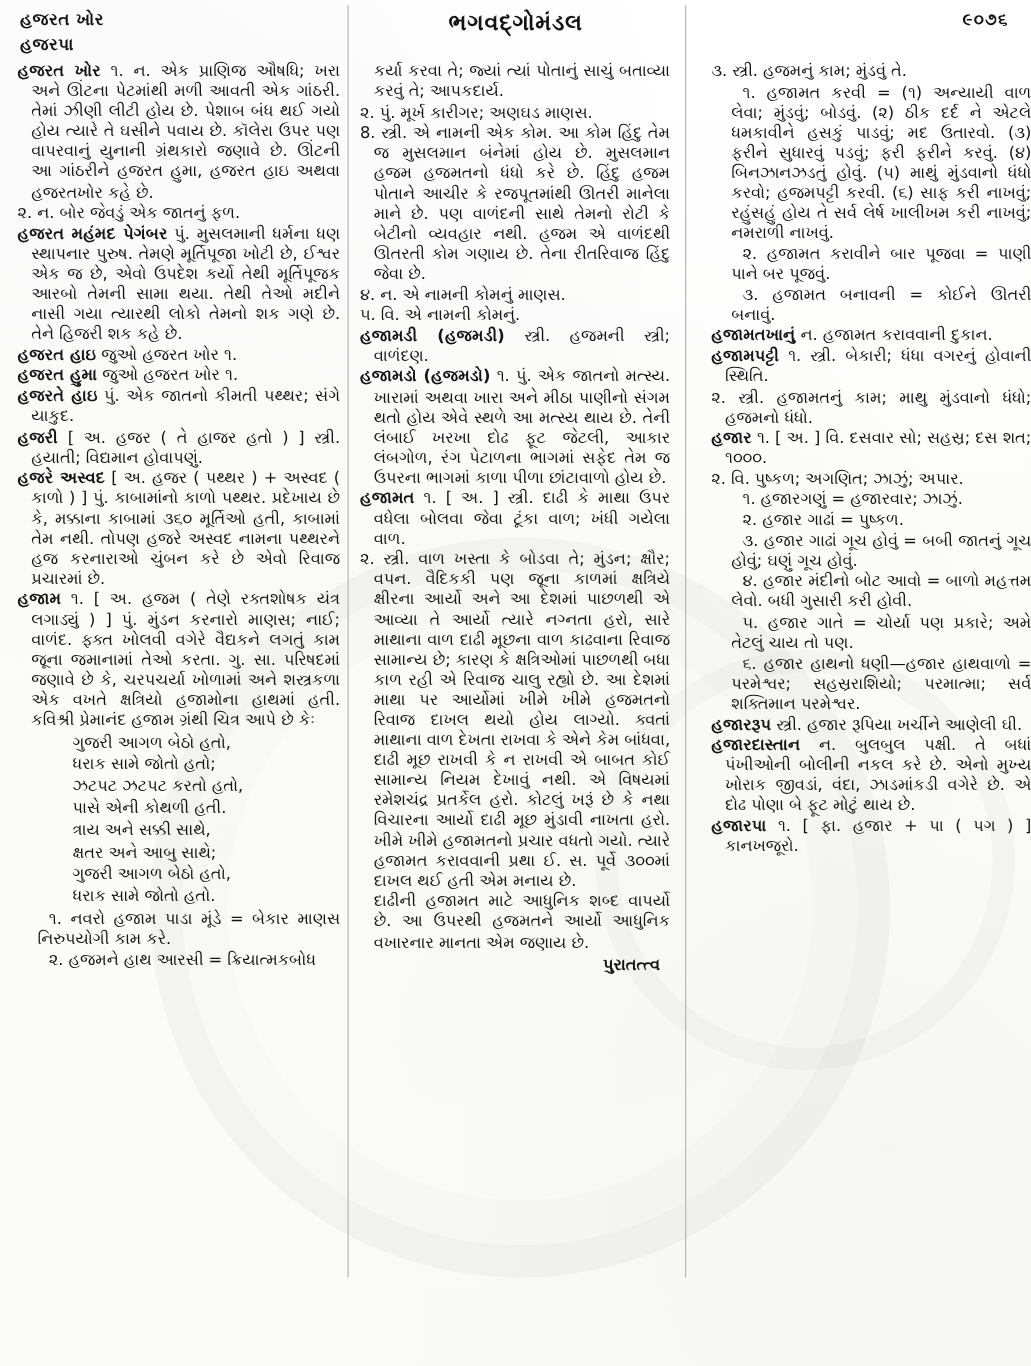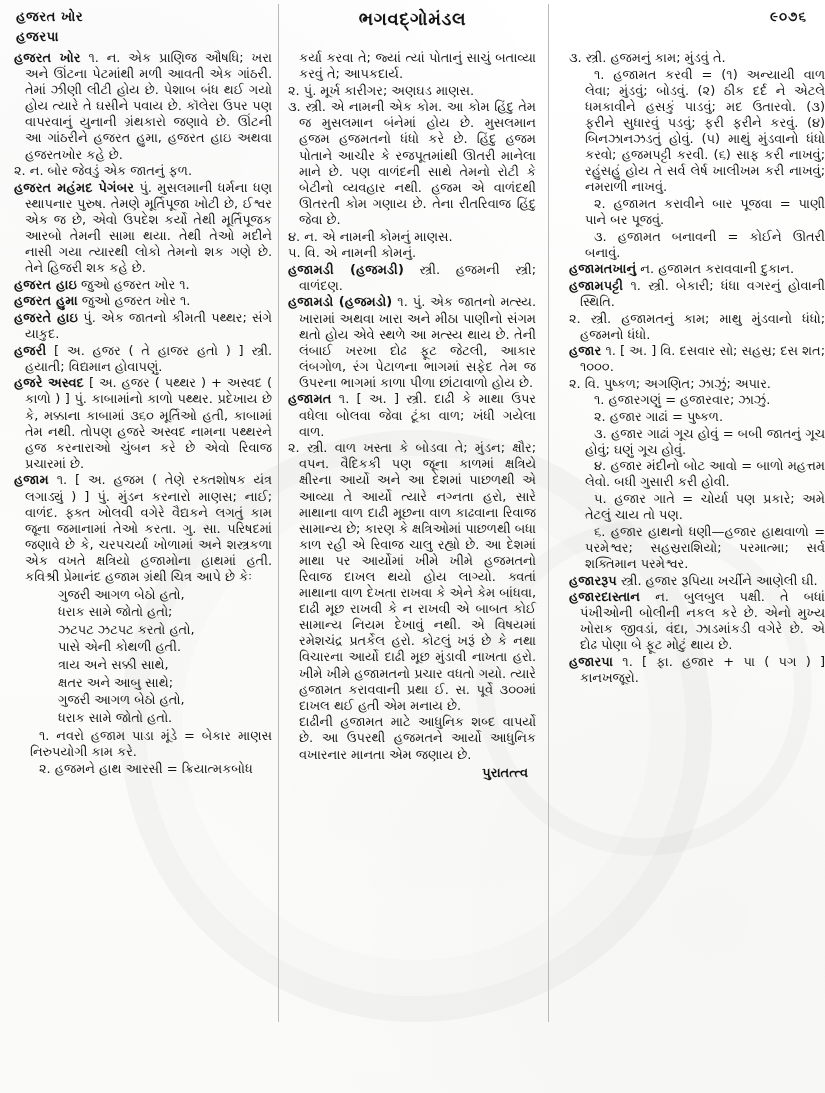--- a/index.html
+++ b/index.html
@@ -190,21 +190,21 @@
           <div>ક્ષતર અને આબુ સાથે;</div>
           <div>ગુજરી આગળ બેઠો હતો,</div>
           <div>ધરાક સામે જોતો હતો.</div>
         </div>
         <p class="entry sub">૧. નવરો હજામ પાડા મૂંડે = બેકાર માણસ નિરુપયોગી કામ કરે.</p>
         <p class="entry sub">૨. હજમને હાથ આરસી = ક્રિયાત્મકબોધ</p>
       </div>
     <div class="col" id="col-2">
         <p class="entry plain">કર્યા કરવા તે; જ્યાં ત્યાં પોતાનું સાચું બતાવ્યા કરવું તે; આપકદાર્ય.</p>
         <p class="entry sense">૨. પું. મૂર્ખ કારીગર; અણઘડ માણસ.</p>
-        <p class="entry sense">૩. સ્ત્રી. એ નામની એક કોમ. આ કોમ હિંદુ તેમ જ મુસલમાન બંનેમાં હોય છે. મુસલમાન હજમ હજમતનો ધંધો કરે છે. હિંદુ હજમ પોતાને આચીર કે રજપૂતમાંથી ઊતરી માનેલા માને છે. પણ વાળંદની સાથે તેમનો રોટી કે બેટીનો વ્યવહાર નથી. હજમ એ વાળંદથી ઊતરતી કોમ ગણાય છે. તેના રીતરિવાજ હિંદુ જેવા છે.</p>
+        <p class="entry sense">8. સ્ત્રી. એ નામની એક કોમ. આ કોમ હિંદુ તેમ જ મુસલમાન બંનેમાં હોય છે. મુસલમાન હજમ હજમતનો ધંધો કરે છે. હિંદુ હજમ પોતાને આચીર કે રજપૂતમાંથી ઊતરી માનેલા માને છે. પણ વાળંદની સાથે તેમનો રોટી કે બેટીનો વ્યવહાર નથી. હજમ એ વાળંદથી ઊતરતી કોમ ગણાય છે. તેના રીતરિવાજ હિંદુ જેવા છે.</p>
         <p class="entry sense">૪. ન. એ નામની કોમનું માણસ.</p>
         <p class="entry sense">૫. વિ. એ નામની કોમનું.</p>
         <p class="entry hang"><span class="hw">હજામડી (હજમડી)</span><span> સ્ત્રી. હજમની સ્ત્રી; વાળંદણ.</span></p>
         <p class="entry hang"><span class="hw">હજામડો (હજમડો)</span><span> ૧. પું. એક જાતનો મત્સ્ય. ખારામાં અથવા ખારા અને મીઠા પાણીનો સંગમ થતો હોય એવે સ્થળે આ મત્સ્ય થાય છે. તેની લંબાઈ ખરખા દોઢ ફૂટ જેટલી, આકાર લંબગોળ, રંગ પેટાળના ભાગમાં સફેદ તેમ જ ઉપરના ભાગમાં કાળા પીળા છાંટાવાળો હોય છે.</span></p>
         <p class="entry hang"><span class="hw">હજામત</span><span> ૧. [ અ. ] સ્ત્રી. દાઢી કે માથા ઉપર વધેલા બોલવા જેવા ટૂંકા વાળ; ખંધી ગયેલા વાળ.</span></p>
         <p class="entry sense">૨. સ્ત્રી. વાળ ખસ્તા કે બોડવા તે; મુંડન; ક્ષૌર; વપન. વૈદિકકી પણ જૂના કાળમાં ક્ષત્રિયે ક્ષીરના આર્યો અને આ દેશમાં પાછળથી એ આવ્યા તે આર્યો ત્યારે નગ્નતા હરો, સારે માથાના વાળ દાઢી મૂછના વાળ કાઢવાના રિવાજ સામાન્ય છે; કારણ કે ક્ષત્રિઓમાં પાછળથી બધા કાળ રહી એ રિવાજ ચાલુ રહ્યો છે. આ દેશમાં માથા પર આર્યોમાં ખીમે ખીમે હજમતનો રિવાજ દાખલ થયો હોય લાગ્યો. ક્વતાં માથાના વાળ દેખતા રાખવા કે એને કેમ બાંધવા, દાઢી મૂછ રાખવી કે ન રાખવી એ બાબત કોઈ સામાન્ય નિયમ દેખાવું નથી. એ વિષયમાં રમેશચંદ્ર પ્રતર્કેલ હરો. કોટલું ખરૂં છે કે નથા વિચારના આર્યો દાઢી મૂછ મુંડાવી નાખતા હરો. ખીમે ખીમે હજામતનો પ્રચાર વધતો ગયો. ત્યારે હજામત કરાવવાની પ્રથા ઈ. સ. પૂર્વે ૩૦૦માં દાખલ થઈ હતી એમ મનાય છે.</p>
         <p class="entry plain">દાઢીની હજામત માટે આધુનિક શબ્દ વાપર્યો છે. આ ઉપરથી હજમતને આર્યો આધુનિક વખારનાર માનતા એમ જણાય છે.</p>
         <div class="attrib">પુરાતત્ત્વ</div>
       </div>
     <div class="col" id="col-3">

